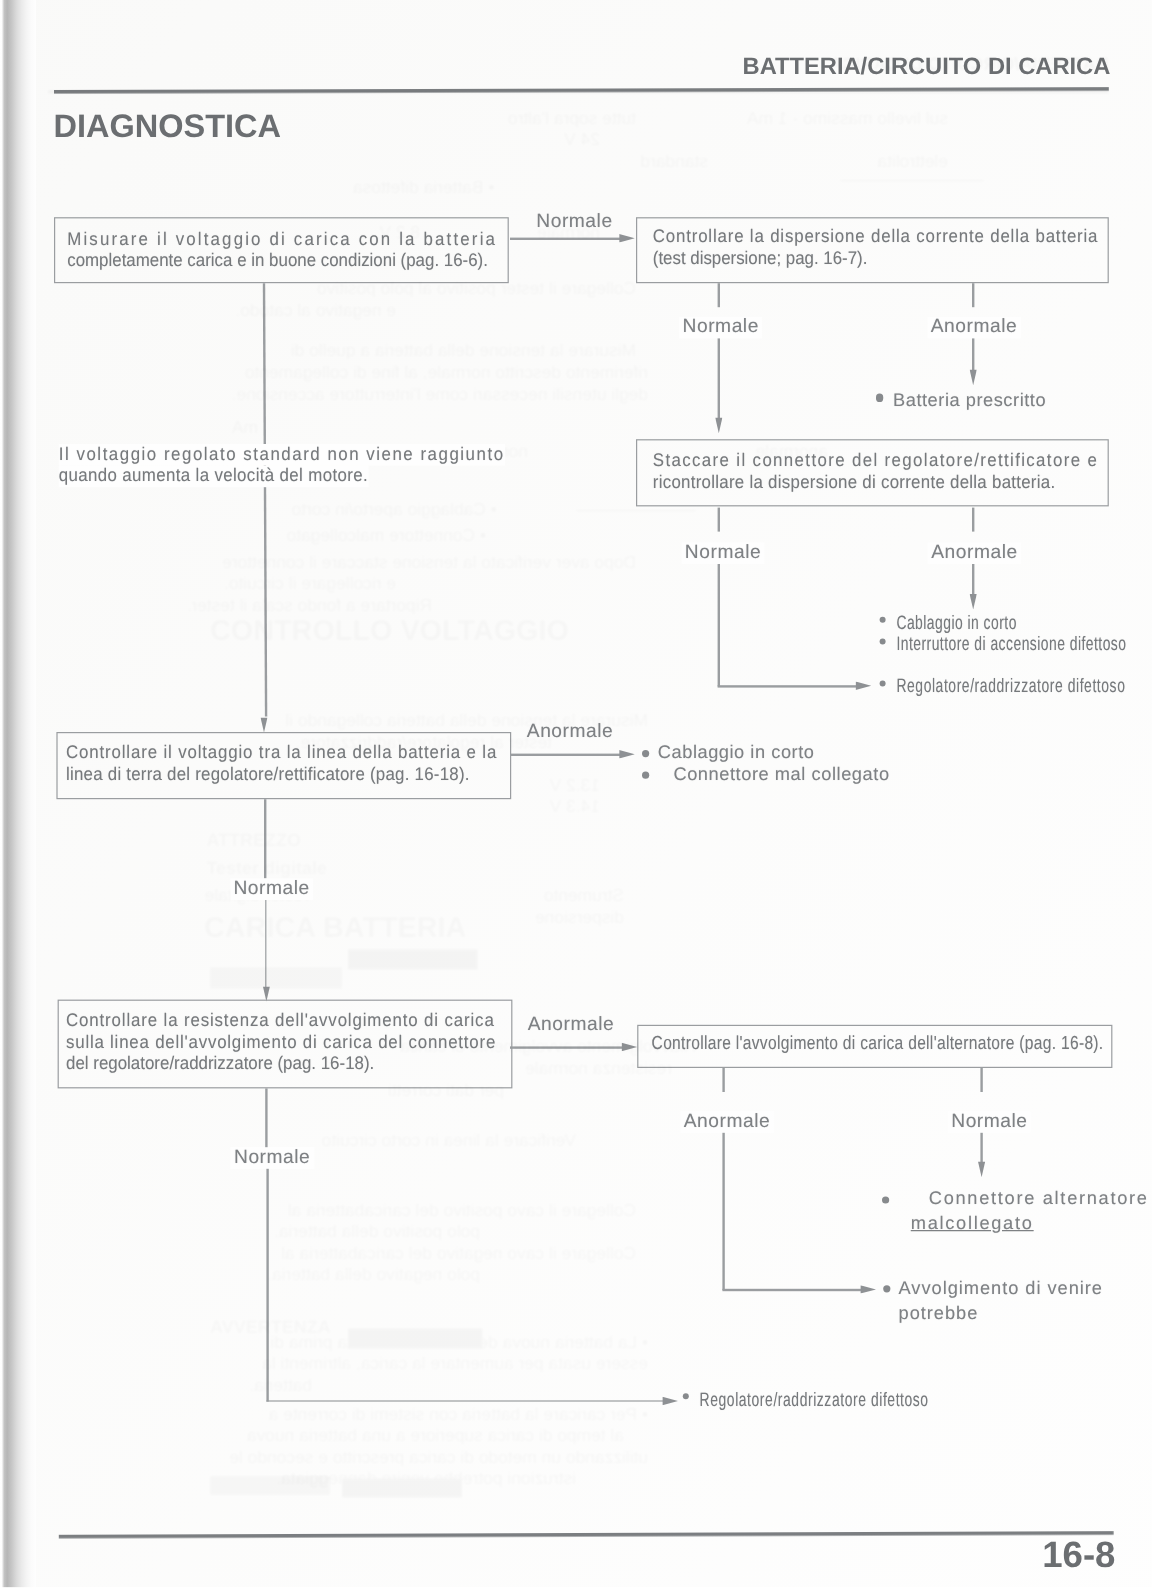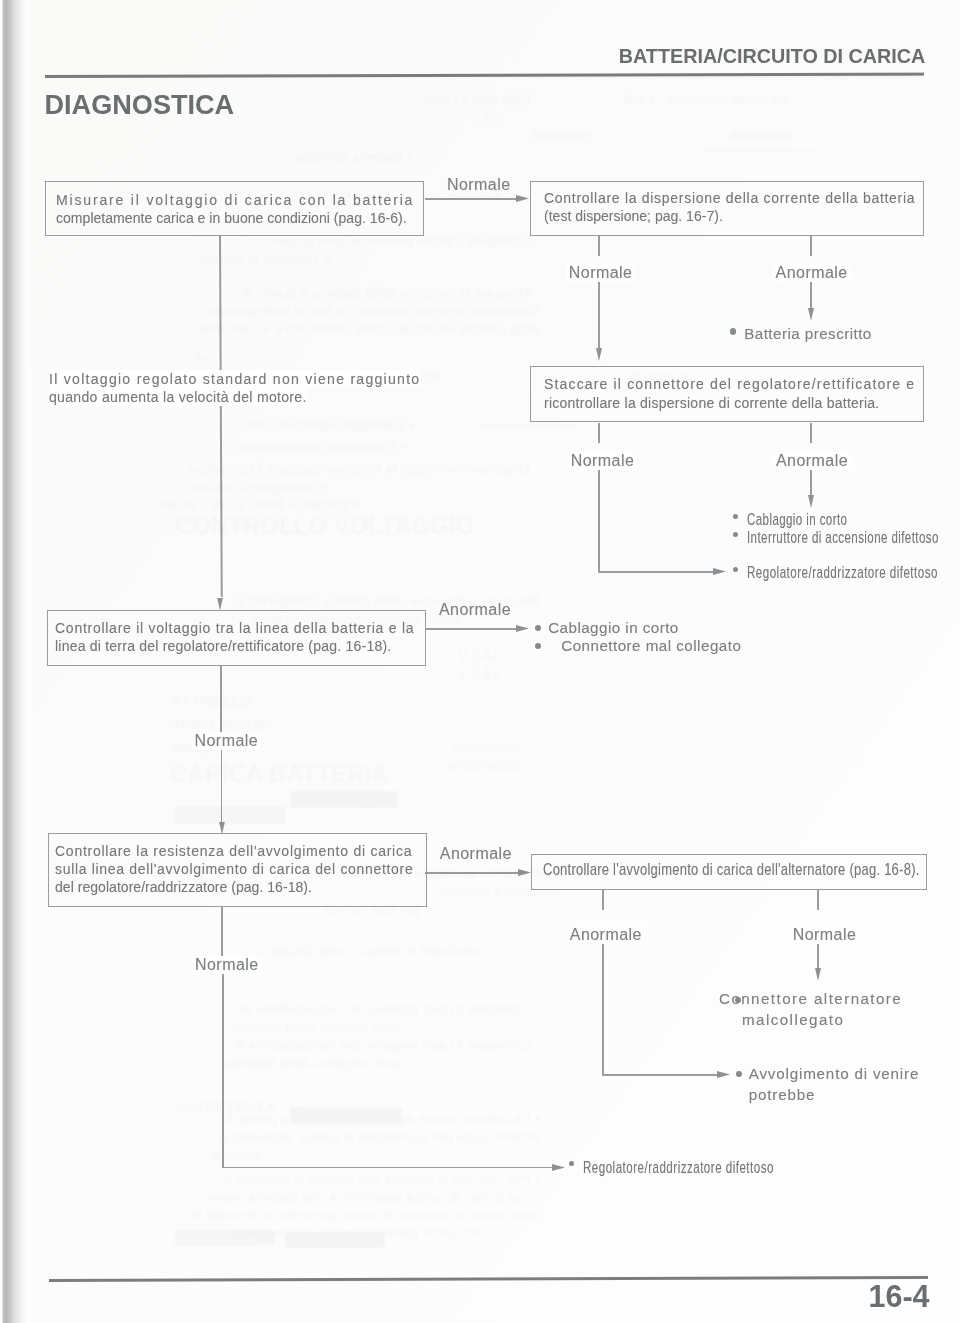--- a/index.html
+++ b/index.html
@@ -122,21 +122,21 @@
     <div class="gb" style="left:175px;top:1098px;">AVVERTENZA</div>
     <div class="gl" style="left:175px;top:806px;width:110px;height:18px;"></div>
     <div class="gl" style="left:175px;top:1230px;width:100px;height:16px;"></div>
   </div>
 
   <div class="abs" id="hdr-title">BATTERIA/CIRCUITO DI CARICA</div>
   <div class="abs" id="hdr-rule"></div>
   <div class="abs" id="sec-heading">DIAGNOSTICA</div>
 
   <div class="abs" id="ftr-rule"></div>
-  <div class="abs" id="ftr-page">16-4</div>
+  <div class="abs" id="ftr-page">16-8</div>
 
   <div id="flow">
 
     <div class="box" style="left:44.5px;top:181px;width:379.3px;height:55.4px;"></div>
     <div class="btxt just" style="left:56.4px;top:190.5px;letter-spacing:1.954px;">Misurare il voltaggio di carica con la batteria</div>
     <div class="btxt" style="left:56.4px;top:208.6px;letter-spacing:0.015px;">completamente carica e in buone condizioni (pag. 16-6).</div>
 
     <div class="hline" style="left:425px;top:198px;width:96px;"></div>
     <svg class="abs" style="left:516px;top:194.6px;width:13px;height:7px;" viewBox="0 0 13 7">
       <path d="M0 0 L13 3.5 L0 7 Z" fill="#8e9194"></path>
@@ -241,22 +241,22 @@
       </svg>
 
     <div class="vline" style="left:817px;top:890px;height:20px;"></div>
     <div class="lbl" style="left:792.7px;top:925.7px;background:#fefefe;padding:0 3px;margin-left:-3px;">Normale</div>
     <div class="vline" style="left:817px;top:928px;height:44px;"></div>
     <svg class="abs" style="left:815px;top:968px;width:6px;height:13px;" viewBox="0 0 6 13">
       <path d="M0 0 L6 0 L3 13 Z" fill="#8e9194"></path>
       </svg>
 
     <div class="bul" style="left:734.6px;top:996.6px;"></div>
-    <div class="txt" style="left:719px;top:988.5px;letter-spacing:1.42px;">Connettore alternatore</div>
-    <div class="txt" style="left:742px;top:1009.5px;letter-spacing:1.42px;">malcollegato</div>
+    <div class="txt" style="left:774px;top:988.5px;letter-spacing:1.42px;">Connettore alternatore</div>
+    <div class="txt" style="left:759px;top:1009.5px;letter-spacing:1.42px;text-decoration:underline;">malcollegato</div>
 
     <div class="bul" style="left:735.6px;top:1071.3px;"></div>
     <div class="txt" style="left:748.8px;top:1063.5px;letter-spacing:0.81px;">Avvolgimento di venire</div>
     <div class="txt" style="left:748.8px;top:1084.5px;letter-spacing:0.81px;">potrebbe</div>
 
     <div class="vline" style="left:221.2px;top:906.7px;height:50px;"></div>
     <div class="lbl" style="left:195px;top:956.3px;background:#fefefe;padding:0 3px;margin-left:-3px;">Normale</div>
     <div class="vline" style="left:222.1px;top:973px;height:195px;"></div>
     <div class="hline" style="left:222.1px;top:1166.5px;width:334.5px;"></div>
     <svg class="abs" style="left:552px;top:1164px;width:13px;height:7px;" viewBox="0 0 13 7">

